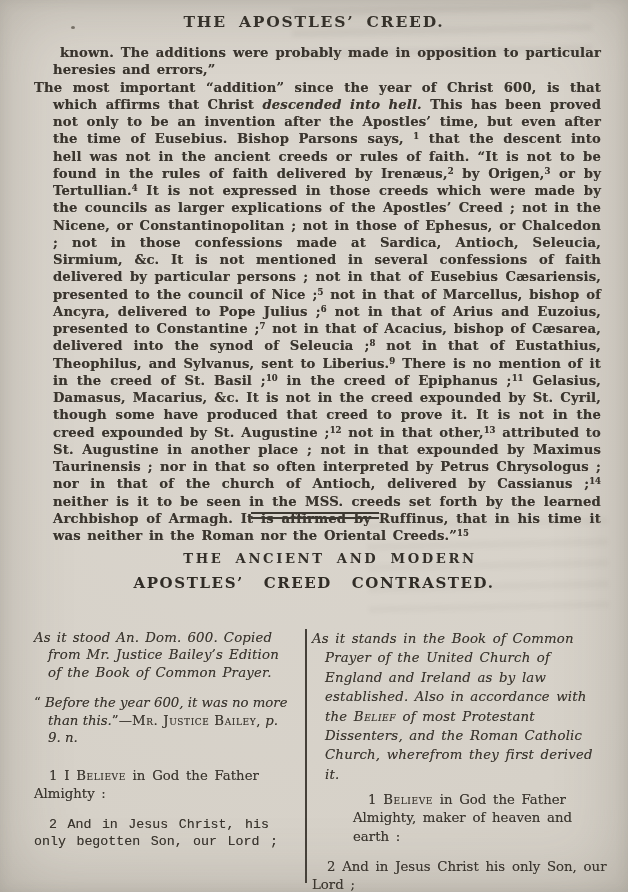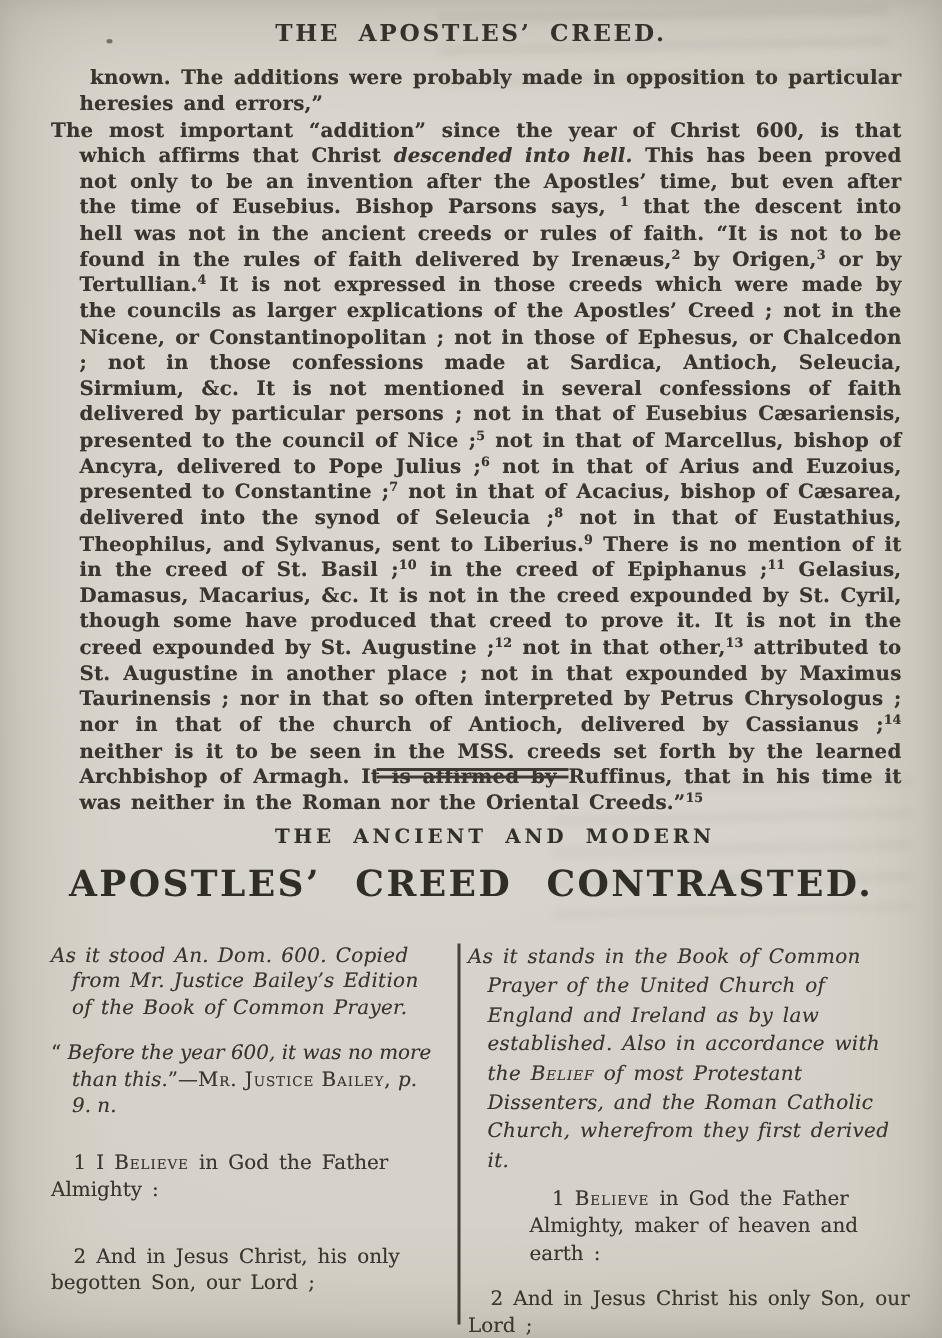--- a/index.html
+++ b/index.html
@@ -45,39 +45,39 @@
     position: absolute; top: 512px; left: 251px; width: 128px; height: 7px;
     border-top: 2px solid #3e3a33; border-bottom: 2px solid #3e3a33;
   }
 
   .kicker {
     position: absolute; top: 551px; left: 16px; width: 100%; text-align: center;
     font-size: 13.2px; font-weight: 700; letter-spacing: 2.6px; word-spacing: 5px; color: #332f29;
   }
   .title {
     position: absolute; top: 574px; left: 0; width: 100%; text-align: center;
-    font-size: 24px; font-weight: 700; letter-spacing: 1.6px; word-spacing: 13px; color: #302c26;
+    font-size: 15px; font-weight: 700; letter-spacing: 1.6px; word-spacing: 13px; color: #302c26;
   }
 
   .cols {
     position: absolute; top: 629px; left: 34px; width: 578px; display: flex;
     font-size: 13.3px; text-shadow: 0 0 .4px rgba(58,53,46,.5);
   }
   .colL { width: 258px; }
   .colrule { width: 2px; background: #46413a; height: 254px; margin-left: 13px; flex: 0 0 auto; }
   .colR { flex: 1; padding-left: 5px; }
 
   .hd { font-style: italic; letter-spacing: .2px; }
   .colL .hd { line-height: 17.4px; padding-left: 14px; text-indent: -14px; word-spacing: 1.5px; }
   .colL .quote { margin-top: 13px; line-height: 17.4px; padding-left: 14px; text-indent: -14px; }
   .colR .hd { line-height: 19.4px; padding-left: 13px; text-indent: -13px; word-spacing: 2px; }
 
   .creed { line-height: 17.6px; text-indent: 15px; word-spacing: 2.5px; }
   .colL .creed1 { margin-top: 21px; }
-  .colL .creed2 { margin-top: 27px; }
+  .colL .creed2 { margin-top: 13px; font-family: Liberation Mono, monospace; }
   .colR .creed1 { margin-top: 7px; line-height: 18.2px; margin-left: 41px; }
   .colR .creed2 { margin-top: 12px; line-height: 18.2px; }
 
   .i { font-style: italic; }
   .sc { font-variant: small-caps; letter-spacing: .6px; }
 </style>
 </head>
 <body>
 
 <div class="page">

